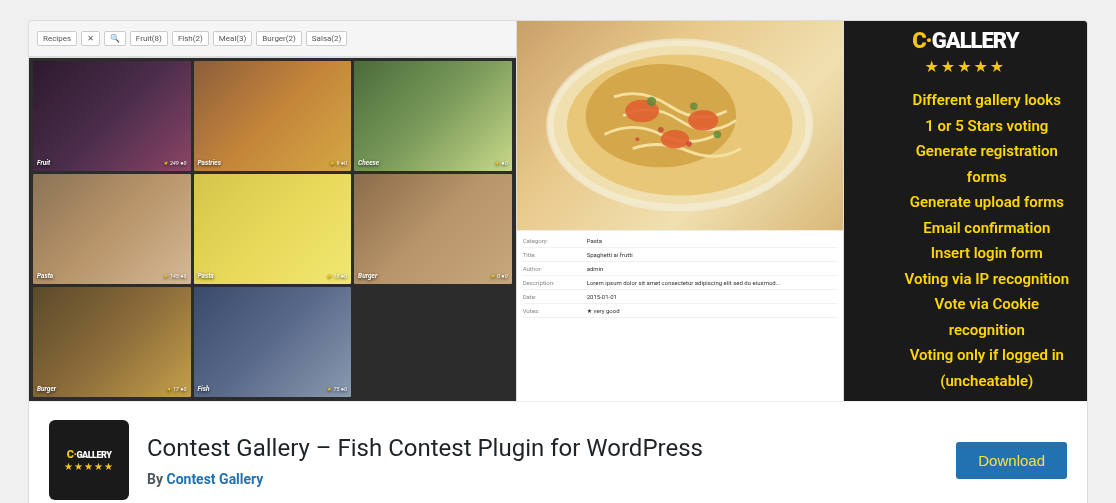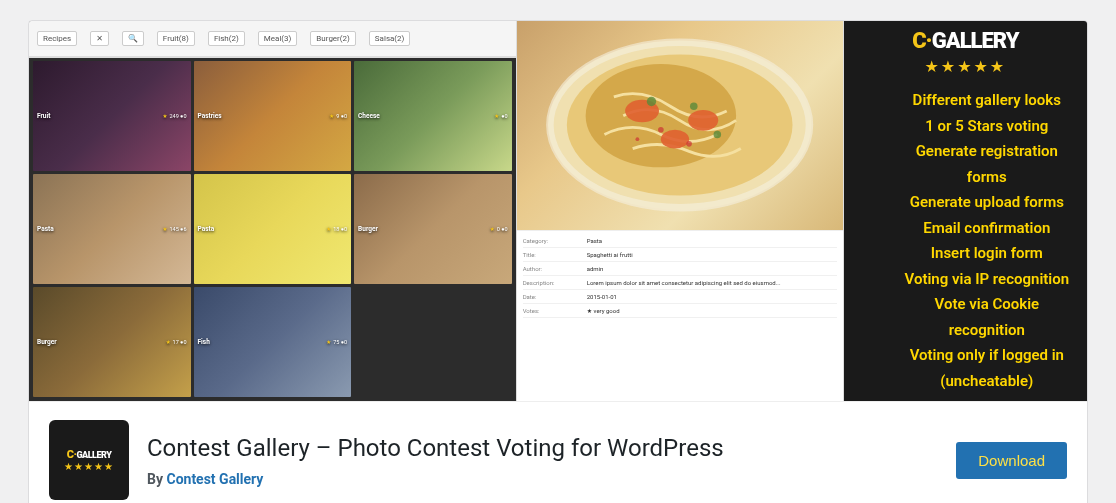--- a/index.html
+++ b/index.html
@@ -51,21 +51,21 @@
 
     .top-bar {
       position: absolute;
       top: 0; left: 0; right: 0;
       height: 36px;
       background: #f5f5f5;
       border-bottom: 1px solid #ddd;
       display: flex;
       align-items: center;
       padding: 0 8px;
-      gap: 13px;
+      gap: 4px;
       z-index: 10;
     }
     .top-bar-item {
       font-size: 8px;
       color: #555;
       background: #fff;
       border: 1px solid #ccc;
       border-radius: 2px;
       padding: 2px 5px;
     }
@@ -254,22 +254,23 @@
       cursor: pointer;
       white-space: nowrap;
       flex-shrink: 0;
     }
 
     
     .gallery-cell-content {
       width: 100%;
       height: 100%;
       display: flex;
-      align-items: center;
+      align-items: flex-end;
       padding: 4px;
+      font-style: italic;
     }
 
     .cell-overlay {
       width: 100%;
       display: flex;
       justify-content: space-between;
       align-items: center;
     }
 
     .cell-name {
@@ -454,21 +455,21 @@
   <div class="plugin-info">
 
     <div class="plugin-icon">
       <span class="icon-text">
         <span style="color:#f5c518;">C·</span><span style="color:#fff; font-size:9px;">GALLERY</span>
       </span>
       <span class="icon-stars">★★★★★</span>
     </div>
 
     <div class="plugin-details">
-      <h2 class="plugin-title">Contest Gallery – Photo Contest Voting for WordPress</h2>
+      <h2 class="plugin-title">Contest Gallery – Fish Contest Plugin for WordPress</h2>
       <p class="plugin-author">
         <span>By</span>
         <a href="#">Contest Gallery</a>
       </p>
     </div>
 
     <button class="download-btn">Download</button>
 
   </div>
 

